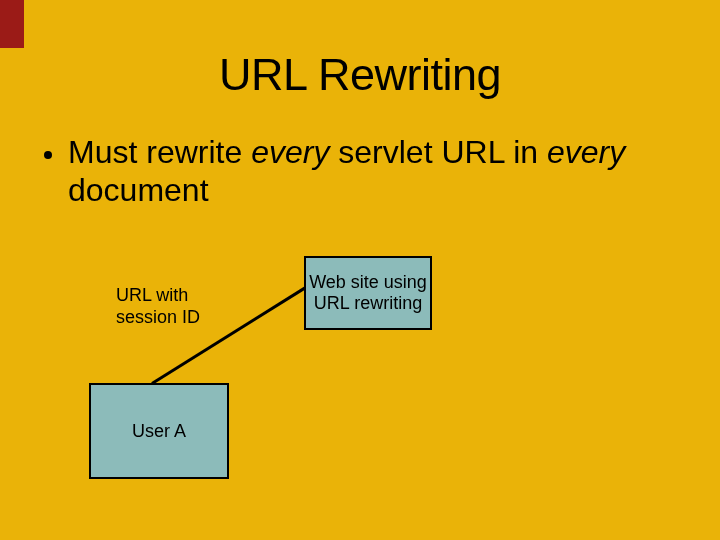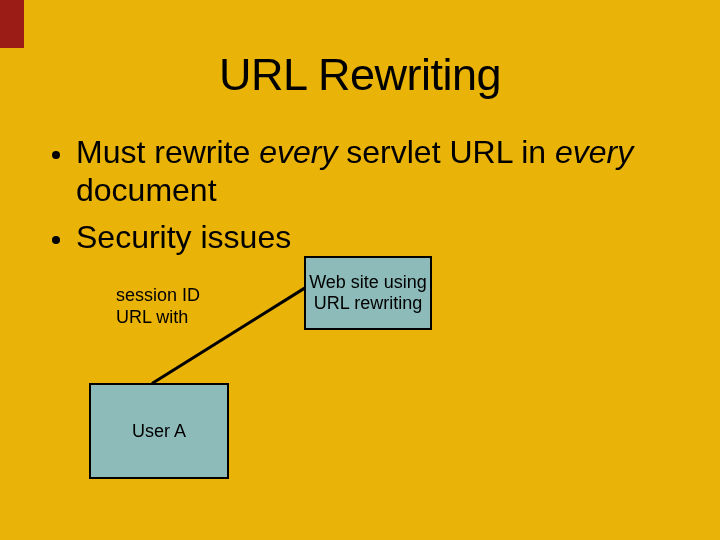--- a/index.html
+++ b/index.html
@@ -28,21 +28,21 @@
     width: 100%;
     text-align: center;
     font-size: 45px;
     line-height: 52px;
     letter-spacing: -0.5px;
     font-weight: 400;
     white-space: nowrap;
   }
   .bullets {
     position: absolute;
-    left: 48px; top: 133px;
+    left: 40px; top: 133px;
     width: 622px;
   }
   .bullet {
     position: relative;
     padding-left: 28px;
     font-size: 32px;
     line-height: 38px;
     margin-bottom: 9px;
   }
   .bullet .dot {
@@ -93,29 +93,25 @@
 
   <div class="corner-marker"></div>
 
   <h1 class="title">URL Rewriting</h1>
 
   <div class="bullets">
     <div class="bullet">
       <span class="dot"></span>
       <span>Must rewrite </span><em>every</em><span> servlet URL in </span><em>every</em><span> document</span>
     </div>
-    <div class="bullet">
-      <span class="dot"></span>
-      <span>Security issues</span>
-    </div>
   </div>
 
   <div class="url-label">
+    <span>URL with</span>
     <span>session ID</span>
-    <span>URL with</span>
   </div>
 
   <div class="connector"></div>
 
   <div class="box web-box">
     <span>Web site using</span>
     <span>URL rewriting</span>
   </div>
 
   <div class="box user-box">

